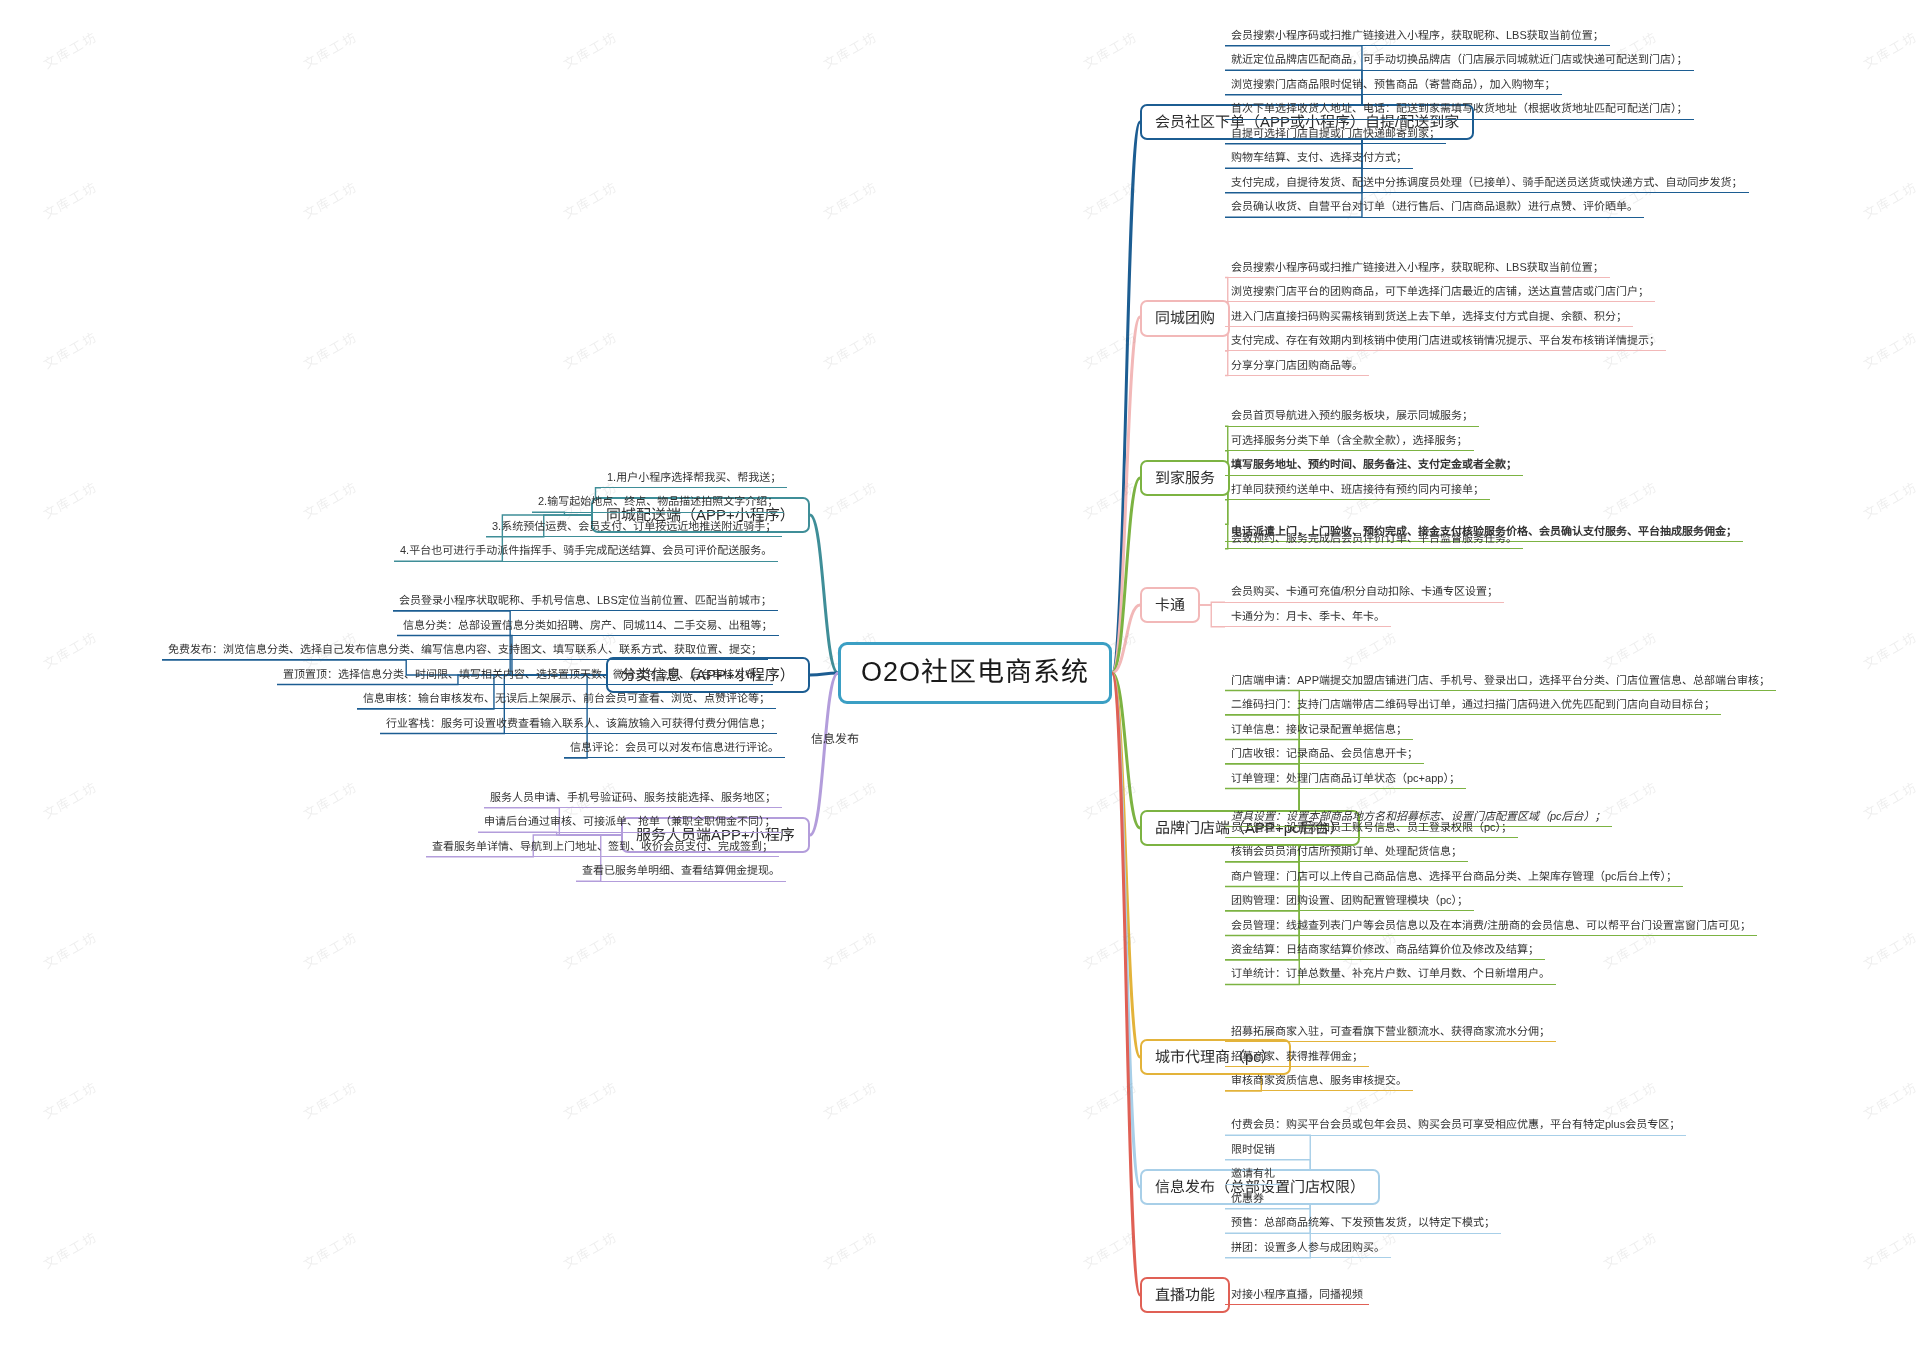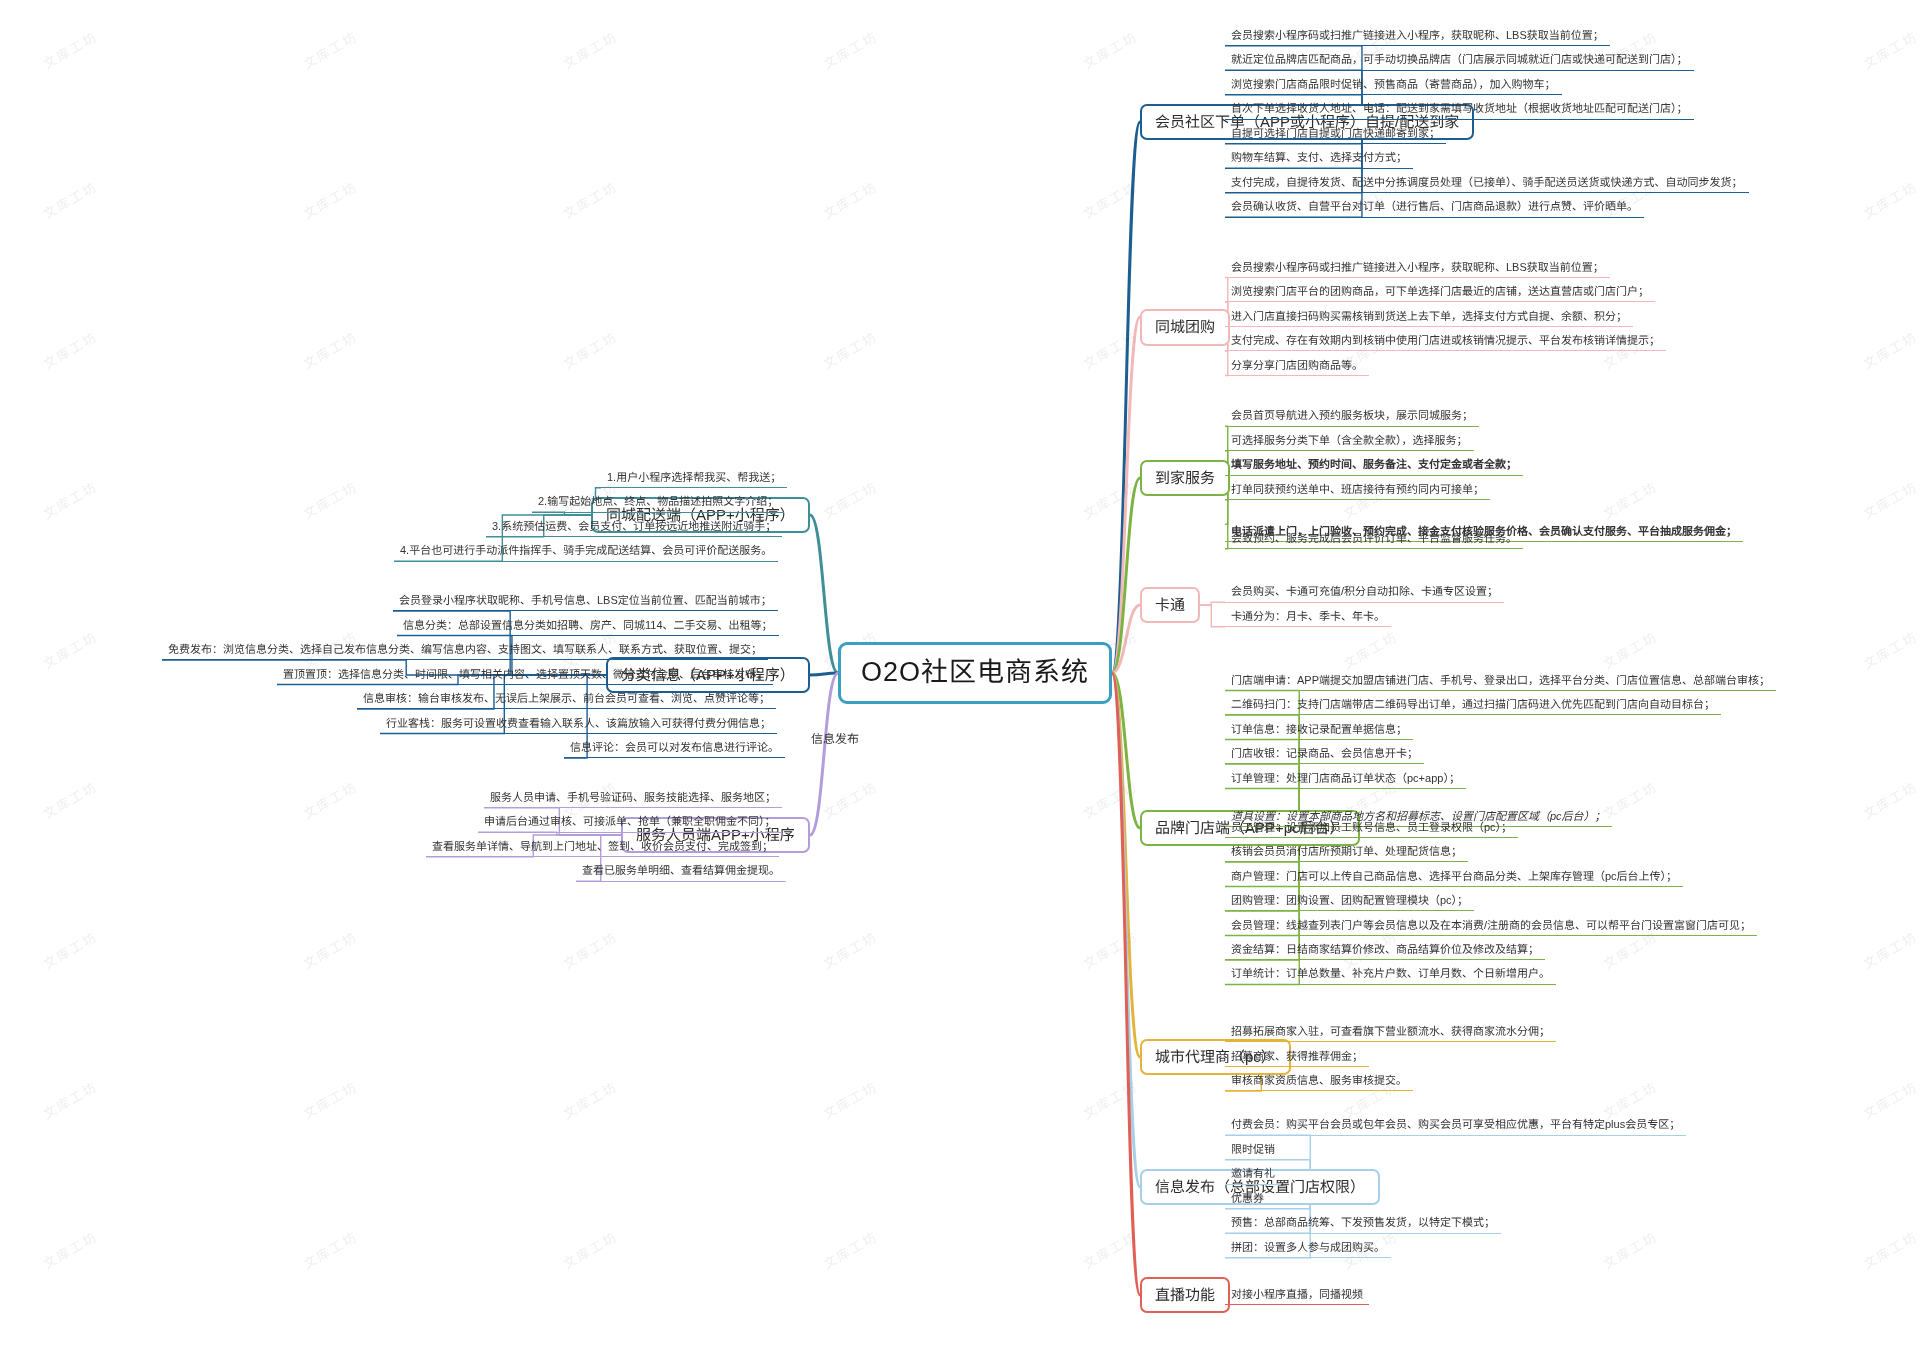--- a/index.html
+++ b/index.html
@@ -148,21 +148,21 @@
       <div class="node root" style="border-color: rgb(59, 159, 196); left: 837.984px; top: 642.125px;"><span>O2O社区电商系统</span></div>
       <div class="node" style="border-color: rgb(28, 93, 146); left: 1140px; top: 103.5px;"><span>会员社区下单（APP或小程序）自提/配送到家</span></div>
       <div class="leaf" style="left: 1225px; top: 25.75px; border-bottom-color: rgb(28, 93, 146);"><span>会员搜索小程序码或扫推广链接进入小程序，获取昵称、LBS获取当前位置；</span></div>
       <div class="leaf" style="left: 1225px; top: 50.25px; border-bottom-color: rgb(28, 93, 146);"><span>就近定位品牌店匹配商品，可手动切换品牌店（门店展示同城就近门店或快递可配送到门店）；</span></div>
       <div class="leaf" style="left: 1225px; top: 74.75px; border-bottom-color: rgb(28, 93, 146);"><span>浏览搜索门店商品限时促销、预售商品（寄营商品），加入购物车；</span></div>
       <div class="leaf" style="left: 1225px; top: 99.25px; border-bottom-color: rgb(28, 93, 146);"><span>首次下单选择收货人地址、电话：配送到家需填写收货地址（根据收货地址匹配可配送门店）；</span></div>
       <div class="leaf" style="left: 1225px; top: 123.75px; border-bottom-color: rgb(28, 93, 146);"><span>自提可选择门店自提或门店快递邮寄到家；</span></div>
       <div class="leaf" style="left: 1225px; top: 148.25px; border-bottom-color: rgb(28, 93, 146);"><span>购物车结算、支付、选择支付方式；</span></div>
       <div class="leaf" style="left: 1225px; top: 172.75px; border-bottom-color: rgb(28, 93, 146);"><span>支付完成，自提待发货、配送中分拣调度员处理（已接单）、骑手配送员送货或快递方式、自动同步发货；</span></div>
       <div class="leaf" style="left: 1225px; top: 197.25px; border-bottom-color: rgb(28, 93, 146);"><span>会员确认收货、自营平台对订单（进行售后、门店商品退款）进行点赞、评价晒单。</span></div>
-      <div class="node" style="border-color: rgb(242, 184, 184); left: 1140px; top: 309px;"><span>同城团购</span></div>
+      <div class="node" style="border-color: rgb(242, 184, 184); left: 1140px; top: 300px;"><span>同城团购</span></div>
       <div class="leaf" style="left: 1225px; top: 257.5px; border-bottom-color: rgb(242, 184, 184);"><span>会员搜索小程序码或扫推广链接进入小程序，获取昵称、LBS获取当前位置；</span></div>
       <div class="leaf" style="left: 1225px; top: 282px; border-bottom-color: rgb(242, 184, 184);"><span>浏览搜索门店平台的团购商品，可下单选择门店最近的店铺，送达直营店或门店门户；</span></div>
       <div class="leaf" style="left: 1225px; top: 306.5px; border-bottom-color: rgb(242, 184, 184);"><span>进入门店直接扫码购买需核销到货送上去下单，选择支付方式自提、余额、积分；</span></div>
       <div class="leaf" style="left: 1225px; top: 331px; border-bottom-color: rgb(242, 184, 184);"><span>支付完成、存在有效期内到核销中使用门店进或核销情况提示、平台发布核销详情提示；</span></div>
       <div class="leaf" style="left: 1225px; top: 355.5px; border-bottom-color: rgb(242, 184, 184);"><span>分享分享门店团购商品等。</span></div>
       <div class="node" style="border-color: rgb(124, 179, 66); left: 1140px; top: 459.5px;"><span>到家服务</span></div>
       <div class="leaf" style="left: 1225px; top: 406.25px; border-bottom-color: rgb(124, 179, 66); text-align: right;"><span>会员首页导航进入预约服务板块，展示同城服务；</span></div>
       <div class="leaf" style="left: 1225px; top: 430.75px; border-bottom-color: rgb(124, 179, 66);"><span>可选择服务分类下单（含全款全款），选择服务；</span></div>
       <div class="leaf" style="left: 1225px; top: 455.25px; border-bottom-color: rgb(124, 179, 66); font-weight: bold;"><span>填写服务地址、预约时间、服务备注、支付定金或者全款；</span></div>
       <div class="leaf" style="left: 1225px; top: 479.75px; border-bottom-color: rgb(124, 179, 66);"><span>打单同获预约送单中、班店接待有预约同内可接单；</span></div>

